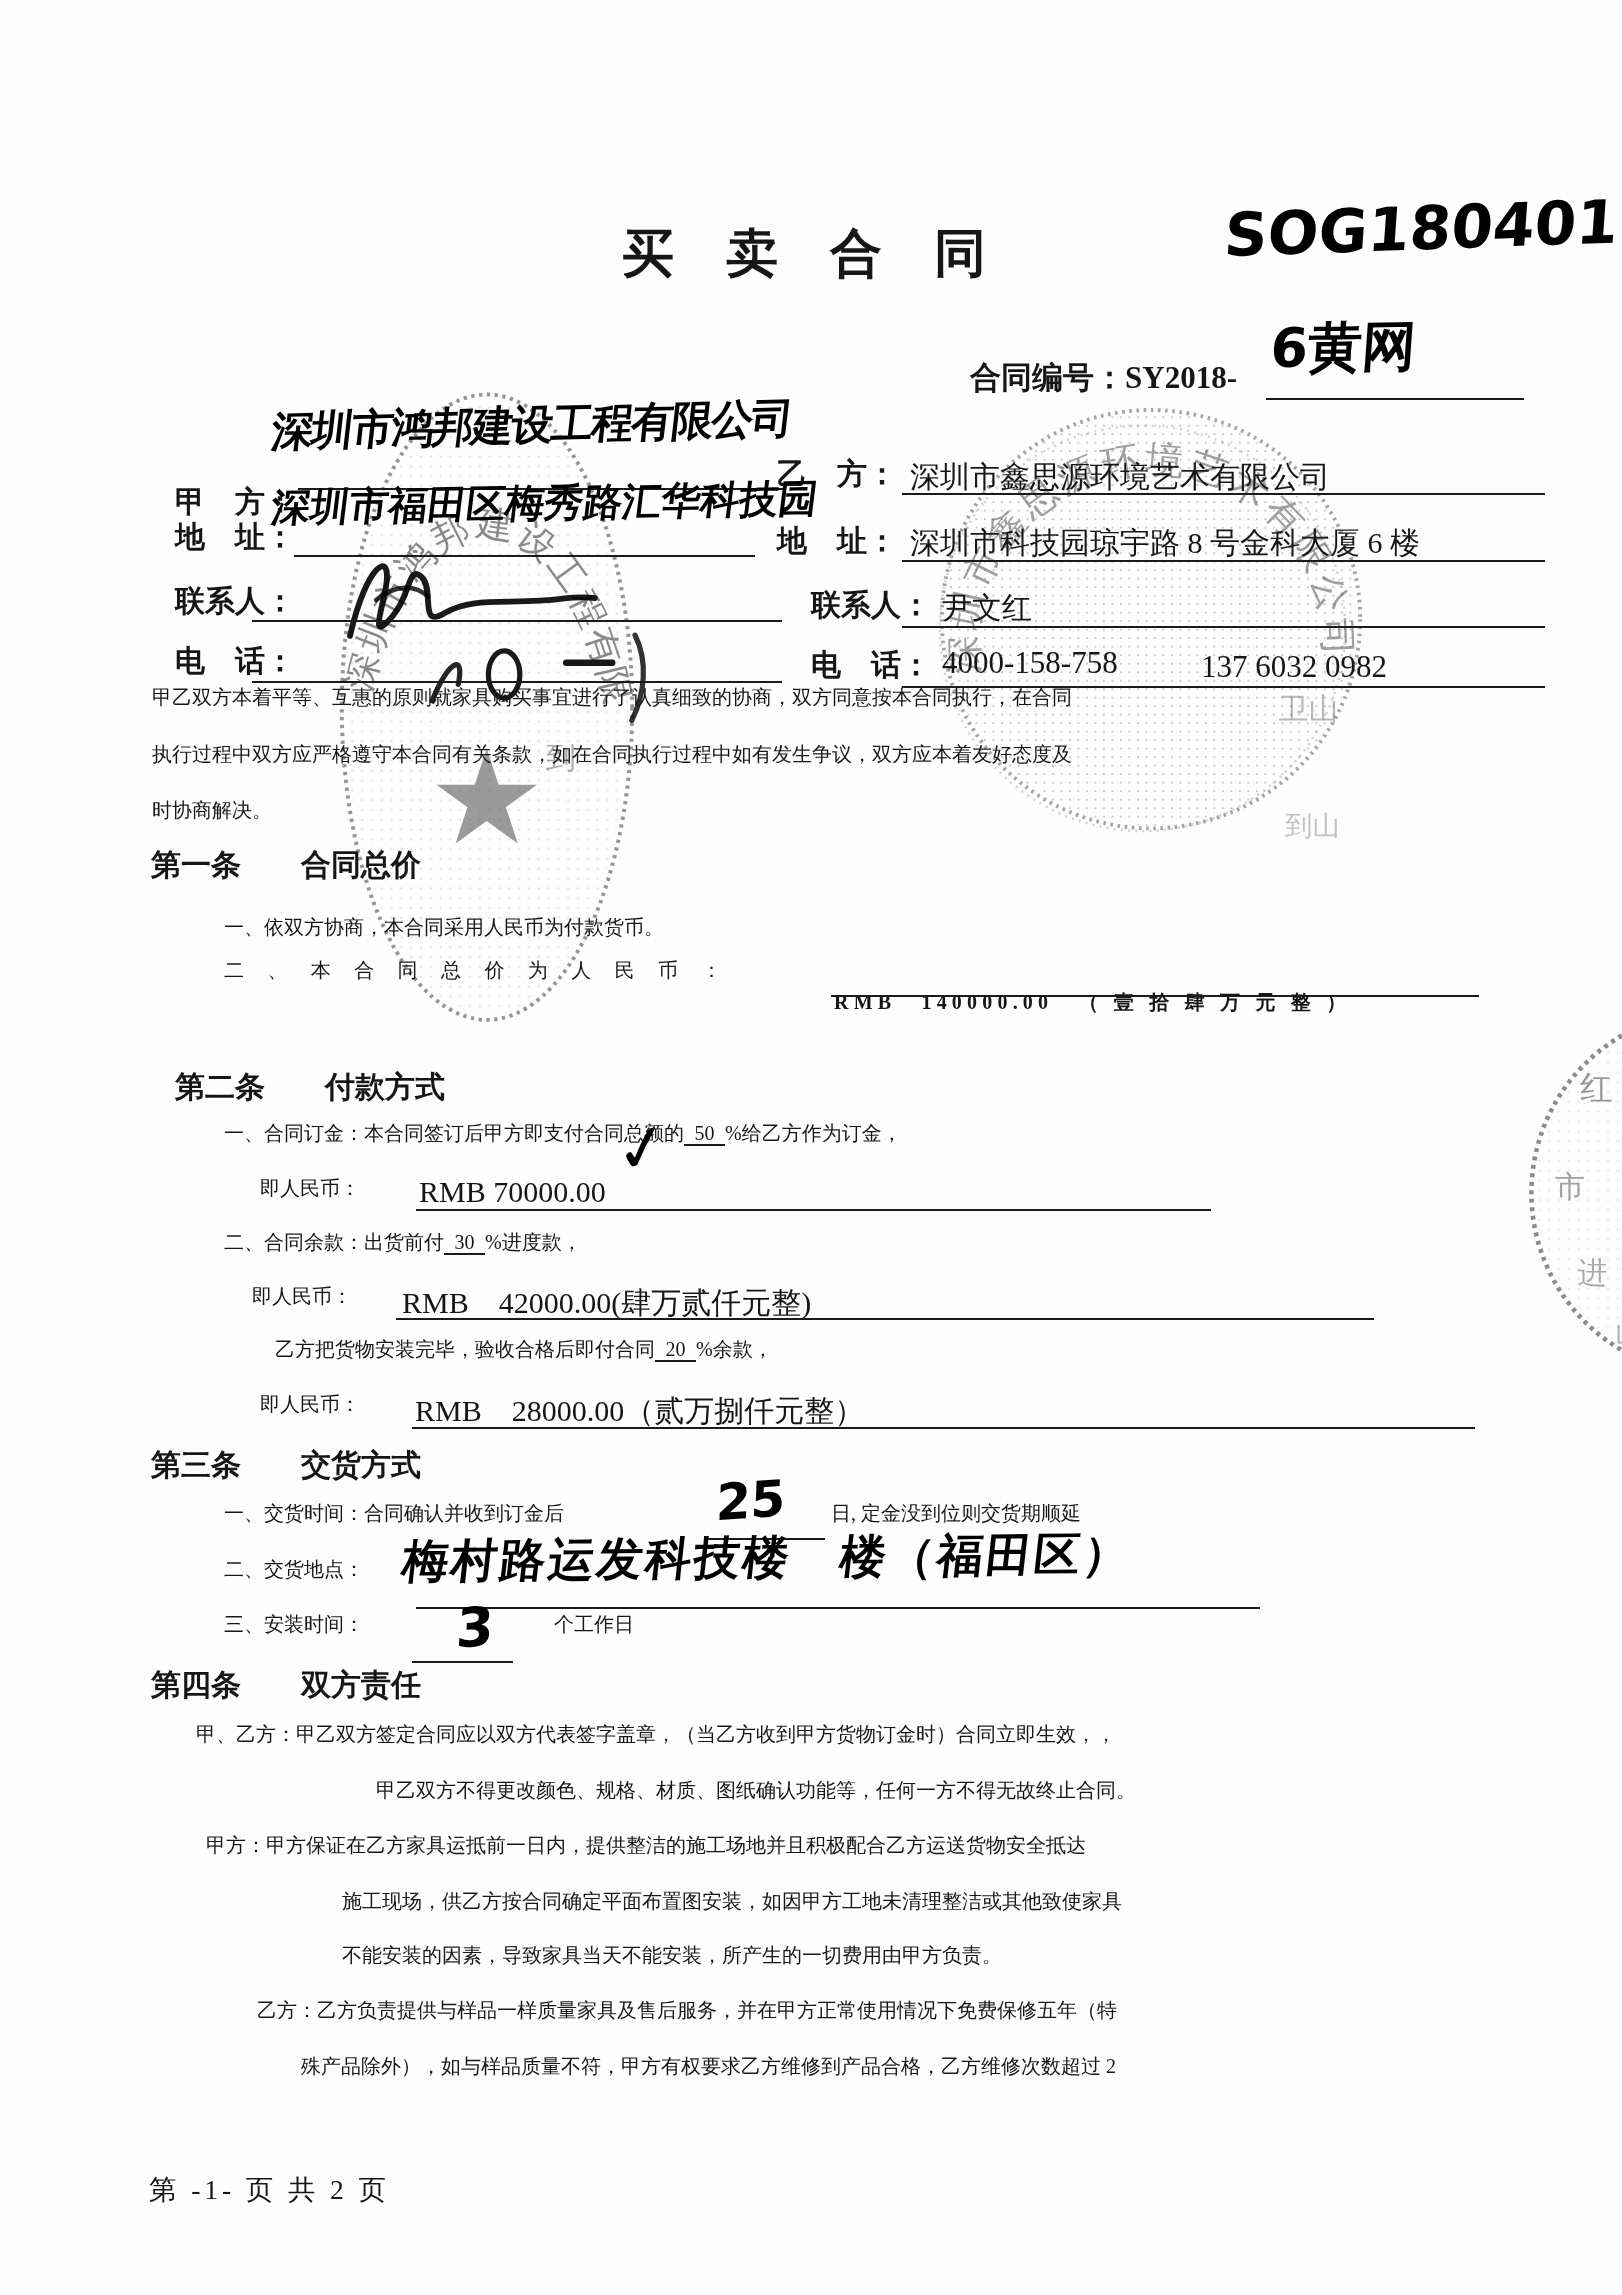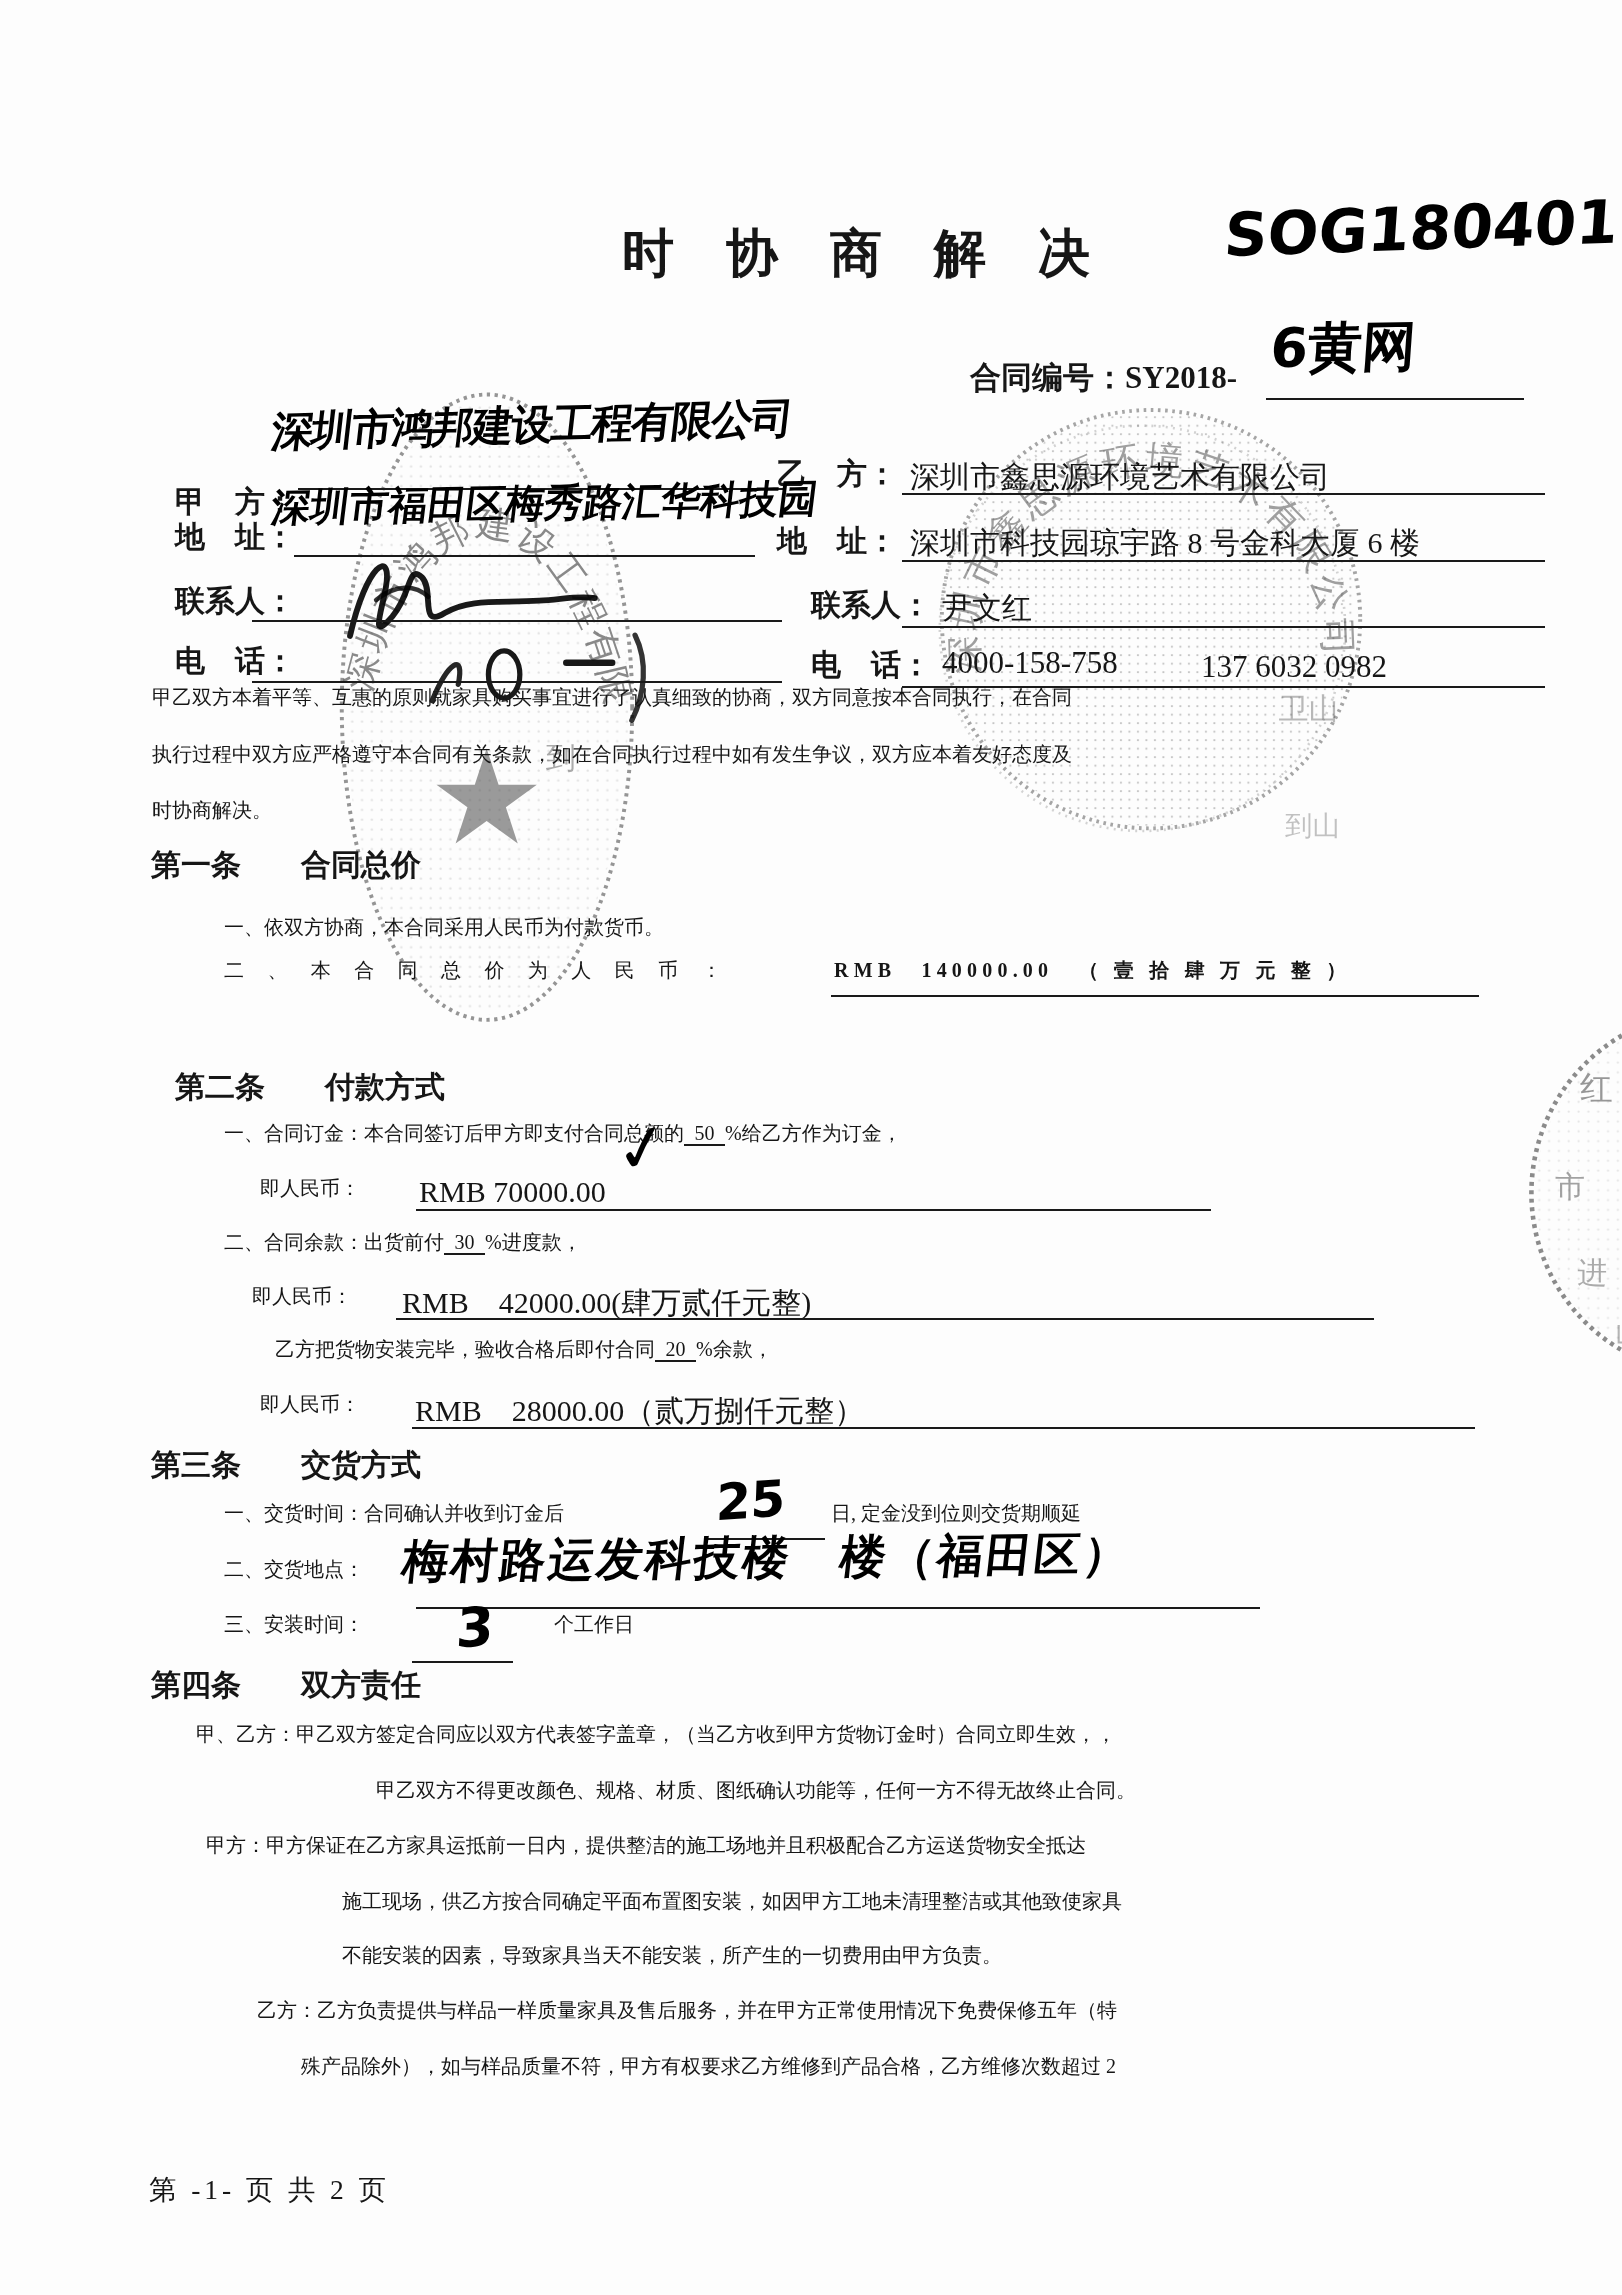--- a/index.html
+++ b/index.html
@@ -7,21 +7,21 @@
         font-family:"Liberation Serif","DejaVu Serif",serif;color:#151515;}
   .t{position:absolute;white-space:nowrap;font-family:"Liberation Serif","DejaVu Serif",serif;color:#161616;}
   .hd{font-weight:bold;}
   .f42{font-size:27.5px}.f44{font-size:20px}.f46{font-size:30px}.f48{font-size:31px}
   .hw{position:absolute;white-space:nowrap;font-family:"DejaVu Sans",sans-serif;color:#000;
       transform-origin:left top;font-weight:bold;}
   .uline{position:absolute;height:0;border-top:2.6px solid #1a1a1a;}
   .pct{border-bottom:2.6px solid #1a1a1a;padding:0 10.5px;}
   .title{letter-spacing:52px;font-weight:bold;}
   .ls14{letter-spacing:9.2px;}
-  .ls8{letter-spacing:5.2px;}
+  .ls8{letter-spacing:5.2px;margin-top:32px;}
   .stamp{position:absolute;}
   svg text{font-family:"Liberation Serif","DejaVu Serif",serif;}
 </style>
 </head>
 <body>
 
 <div class="page">
 
   <svg class="stamp" style="left:330px;top:385px;" width="314" height="645" viewBox="0 0 480 985">
     <defs>
@@ -63,21 +63,21 @@
       </pattern>
     </defs>
     <circle cx="300" cy="293" r="278" fill="none" stroke="#2e2e2e" stroke-width="7" stroke-dasharray="6 7" opacity="0.55"></circle>
     <circle cx="300" cy="293" r="272" fill="url(#pC)" opacity="0.12"></circle>
     <text x="96" y="150" font-size="50" fill="#333" opacity="0.5">红</text>
     <text x="58" y="300" font-size="46" fill="#333" opacity="0.45">市</text>
     <text x="92" y="430" font-size="46" fill="#333" opacity="0.4">进</text>
     <text x="150" y="520" font-size="44" fill="#333" opacity="0.35">山</text>
   </svg>
 
-  <div class="t title" style="left:622px;top:219px;font-size:52px;">时协商解决</div>
+  <div class="t title" style="left:622px;top:219px;font-size:52px;">买卖合同</div>
 
   <div class="hw" style="left:1227px;top:200px;font-size:60px;transform:rotate(-2deg) skewX(-6deg);">SOG1804011J</div>
 
   <div class="t hd" style="left:970px;top:357px;font-size:31px;">合同编号：SY2018-</div>
   <div class="hw" style="left:1273px;top:313px;font-size:54px;transform:rotate(-1deg) skewX(-5deg);">6黄网</div>
   <div class="uline" style="left:1266px;width:258px;top:398px;"></div>
 
   <div class="t hd f46" style="left:175px;top:458px;margin-top:24px;">甲　方：</div>
   <div class="hw" style="left:275px;top:404px;font-size:42px;letter-spacing:-2px;transform:rotate(-1.5deg) skewX(-8deg);">深圳市鸿邦建设工程有限公司</div>
   <div class="uline" style="left:298px;width:487px;top:488px;"></div>

